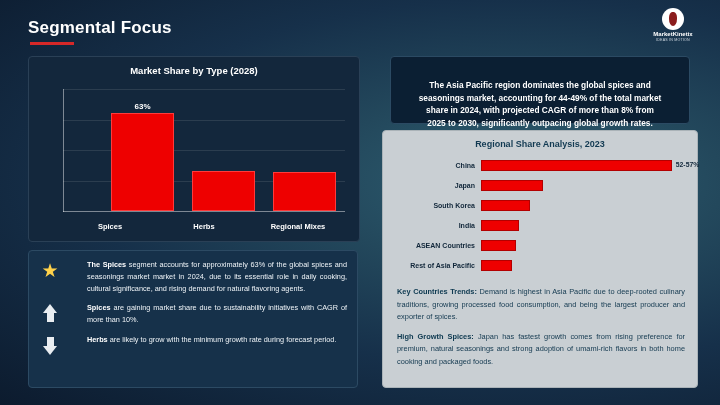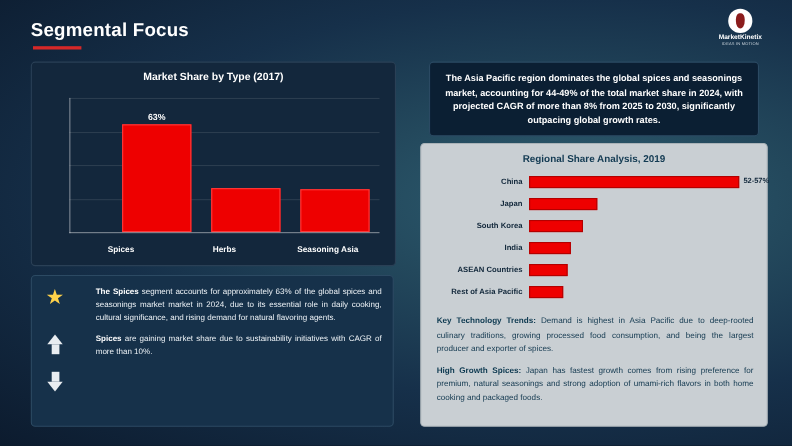--- a/index.html
+++ b/index.html
@@ -184,21 +184,21 @@
     left: 390px;
     top: 56px;
     width: 300px;
     height: 68px;
     background: #0b1f33;
     border: 1px solid #2b4a63;
     padding: 8px 12px;
     box-sizing: border-box;
   }
   #callout p {
-    margin: 0;
+    margin: 14px;
     font-size: 8.3px;
     line-height: 12.5px;
     font-weight: bold;
     color: #ffffff;
     text-align: center;
   }
 
   
   #region-panel {
     left: 382px;
@@ -353,21 +353,21 @@
   <div id="title">Segmental Focus</div>
   <div id="title-rule"></div>
 
   <div id="logo">
     <div class="mark"></div>
     <div class="name">MarketKinetix</div>
     <div class="tag">IDEAS IN MOTION</div>
   </div>
 
   <div class="panel" id="chart-panel">
-    <div id="chart-title">Market Share by Type (2017)</div>
+    <div id="chart-title">Market Share by Type (2028)</div>
     <div id="plot">
       <div class="gridline" style="top:0%"></div>
       <div class="gridline" style="top:25%"></div>
       <div class="gridline" style="top:50%"></div>
       <div class="gridline" style="top:75%"></div>
       <div id="bars">
         <div class="bar-wrap">
           <div class="bar-label" id="lbl0" style="bottom: 81.75%;">63%</div>
           <div class="bar" id="bar0" style="height: 78.75%;"></div>
         </div>
@@ -379,30 +379,30 @@
           <div class="bar-label" id="lbl2" style="bottom: 33%;"></div>
           <div class="bar" id="bar2" style="height: 30%;"></div>
         </div>
       </div>
     </div>
     <div id="axis-y"></div>
     <div id="axis-x"></div>
     <div id="cats">
       <div class="cat">Spices</div>
       <div class="cat">Herbs</div>
-      <div class="cat">Seasoning Asia</div>
+      <div class="cat">Regional Mixes</div>
     </div>
   </div>
 
   <div class="panel" id="callout">
     <p>The Asia Pacific region dominates the global spices and seasonings market, accounting for 44-49% of the total market share in 2024, with projected CAGR of more than 8% from 2025 to 2030, significantly outpacing global growth rates.</p>
   </div>
 
   <div class="panel" id="region-panel">
-    <div id="region-title">Regional Share Analysis, 2019</div>
+    <div id="region-title">Regional Share Analysis, 2023</div>
     <div id="hbars">
       <div class="hrow">
         <div class="hlabel">China</div>
         <div class="htrack">
           <div class="hbar" id="h0" style="width: 91.6667%;"></div>
           <div class="hval" id="hv0" style="left: 93.6667%;">52-57%</div>
         </div>
       </div>
       <div class="hrow">
         <div class="hlabel">Japan</div>
@@ -430,21 +430,21 @@
       </div>
       <div class="hrow">
         <div class="hlabel">Rest of Asia Pacific</div>
         <div class="htrack">
           <div class="hbar" id="h5" style="width: 15%;"></div>
         </div>
       </div>
     </div>
     <div id="region-notes">
       <p>
-        <span class="note-head">Key Technology Trends:</span><span> Demand is highest in Asia Pacific due to deep-rooted culinary traditions, growing processed food consumption, and being the largest producer and exporter of spices.</span>
+        <span class="note-head">Key Countries Trends:</span><span> Demand is highest in Asia Pacific due to deep-rooted culinary traditions, growing processed food consumption, and being the largest producer and exporter of spices.</span>
       </p>
       <p>
         <span class="note-head">High Growth Spices:</span><span> Japan has fastest growth comes from rising preference for premium, natural seasonings and strong adoption of umami-rich flavors in both home cooking and packaged foods.</span>
       </p>
     </div>
   </div>
 
   <div class="panel" id="insights">
     <div class="ins-row">
       <div class="ins-icon"><span class="star">★</span></div>
@@ -453,16 +453,19 @@
       </div>
     </div>
     <div class="ins-row">
       <div class="ins-icon"><span class="arrow-up"></span></div>
       <div class="ins-text">
         <span class="ins-strong">Spices</span><span> are gaining market share due to sustainability initiatives with CAGR of more than 10%.</span>
       </div>
     </div>
     <div class="ins-row">
       <div class="ins-icon"><span class="arrow-down"></span></div>
+      <div class="ins-text">
+        <span class="ins-strong">Herbs</span><span> are likely to grow with the minimum growth rate during forecast period.</span>
+      </div>
     </div>
   </div>
 
 </div>
 
 </body></html>

